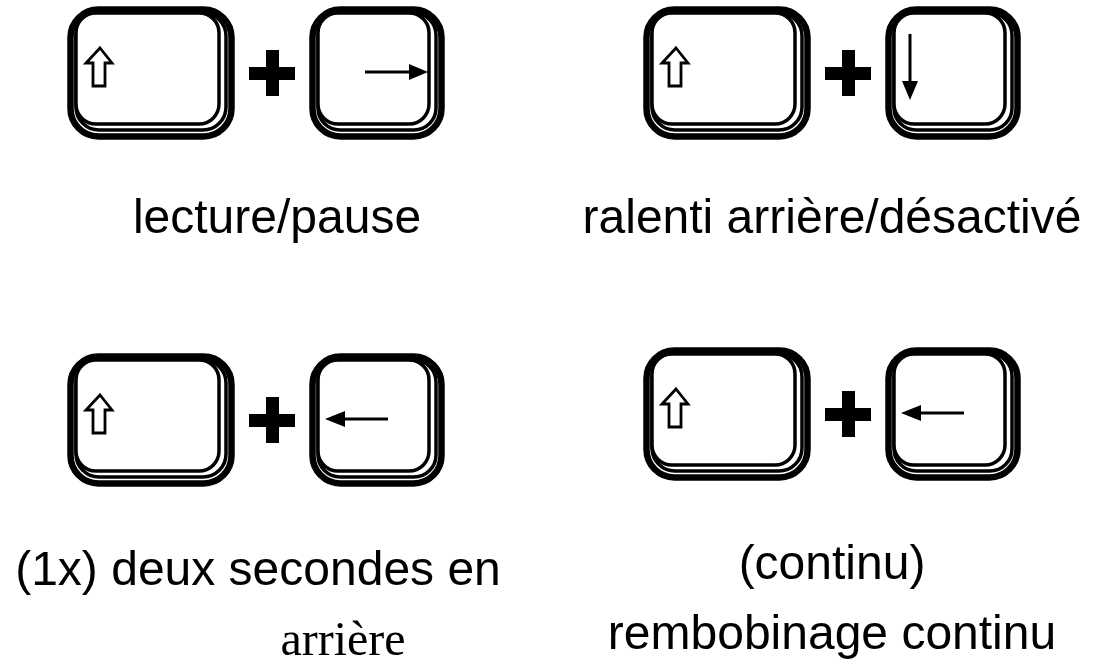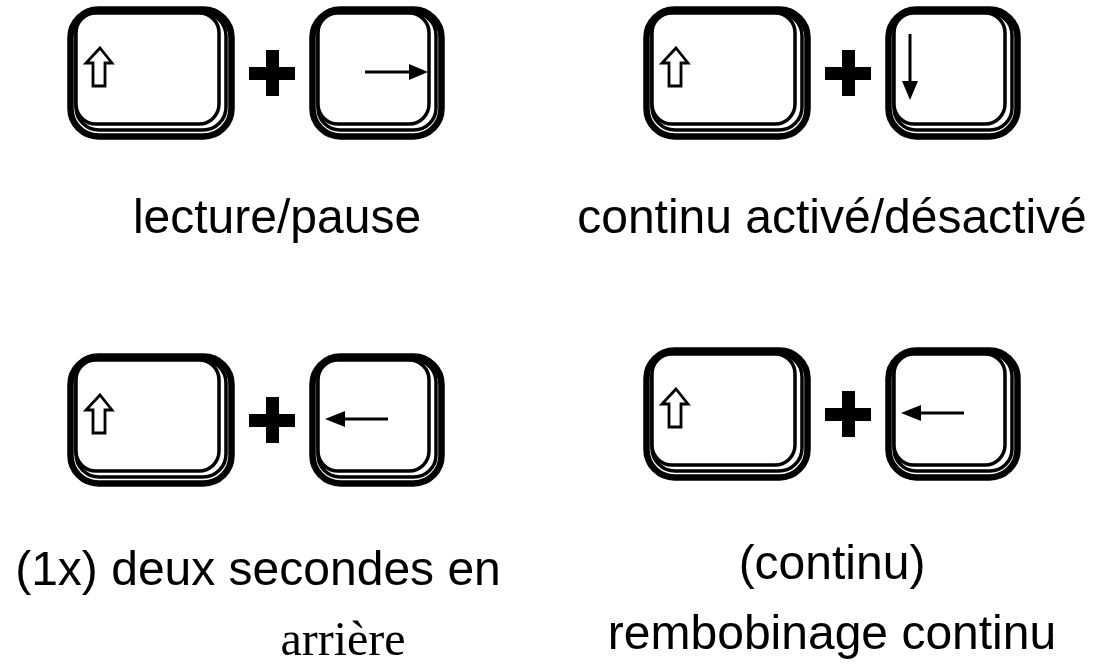--- a/index.html
+++ b/index.html
@@ -85,21 +85,21 @@
     <div class="plus"></div>
     <svg class="keysvg" width="136" height="134" viewBox="0 0 136 134">
       <rect x="3.5" y="3.5" width="129" height="127" rx="28" fill="#fff" stroke="#000" stroke-width="6.5"></rect>
       <rect x="9" y="7" width="118" height="117" rx="22" fill="none" stroke="#000" stroke-width="3.5"></rect>
       <rect x="9" y="7" width="111" height="111" rx="20" fill="#fff" stroke="#000" stroke-width="3.5"></rect>
       <line x1="25" y1="28" x2="25" y2="78" stroke="#000" stroke-width="3"></line>
       <polygon points="25,94 17,75 33,75" fill="#000"></polygon>
     </svg>
   </div>
   <div class="label">
-    <div class="line line-1">continu activé/désactivé</div>
+    <div class="line line-1">ralenti arrière/désactivé</div>
   </div>
 </div>
 
 <div class="cell cell-bl">
   <div class="combo">
     <svg class="keysvg" width="168" height="134" viewBox="0 0 168 134">
       <rect x="3.5" y="3.5" width="161" height="127" rx="28" fill="#fff" stroke="#000" stroke-width="6.5"></rect>
       <rect x="9" y="7" width="150" height="117" rx="23" fill="none" stroke="#000" stroke-width="3.5"></rect>
       <rect x="9" y="7" width="143" height="111" rx="20" fill="#fff" stroke="#000" stroke-width="3.5"></rect>
       <polygon points="33,42 45,57 38,57 38,80 26,80 26,57 19,57" fill="#fff" stroke="#000" stroke-width="2.8"></polygon>

